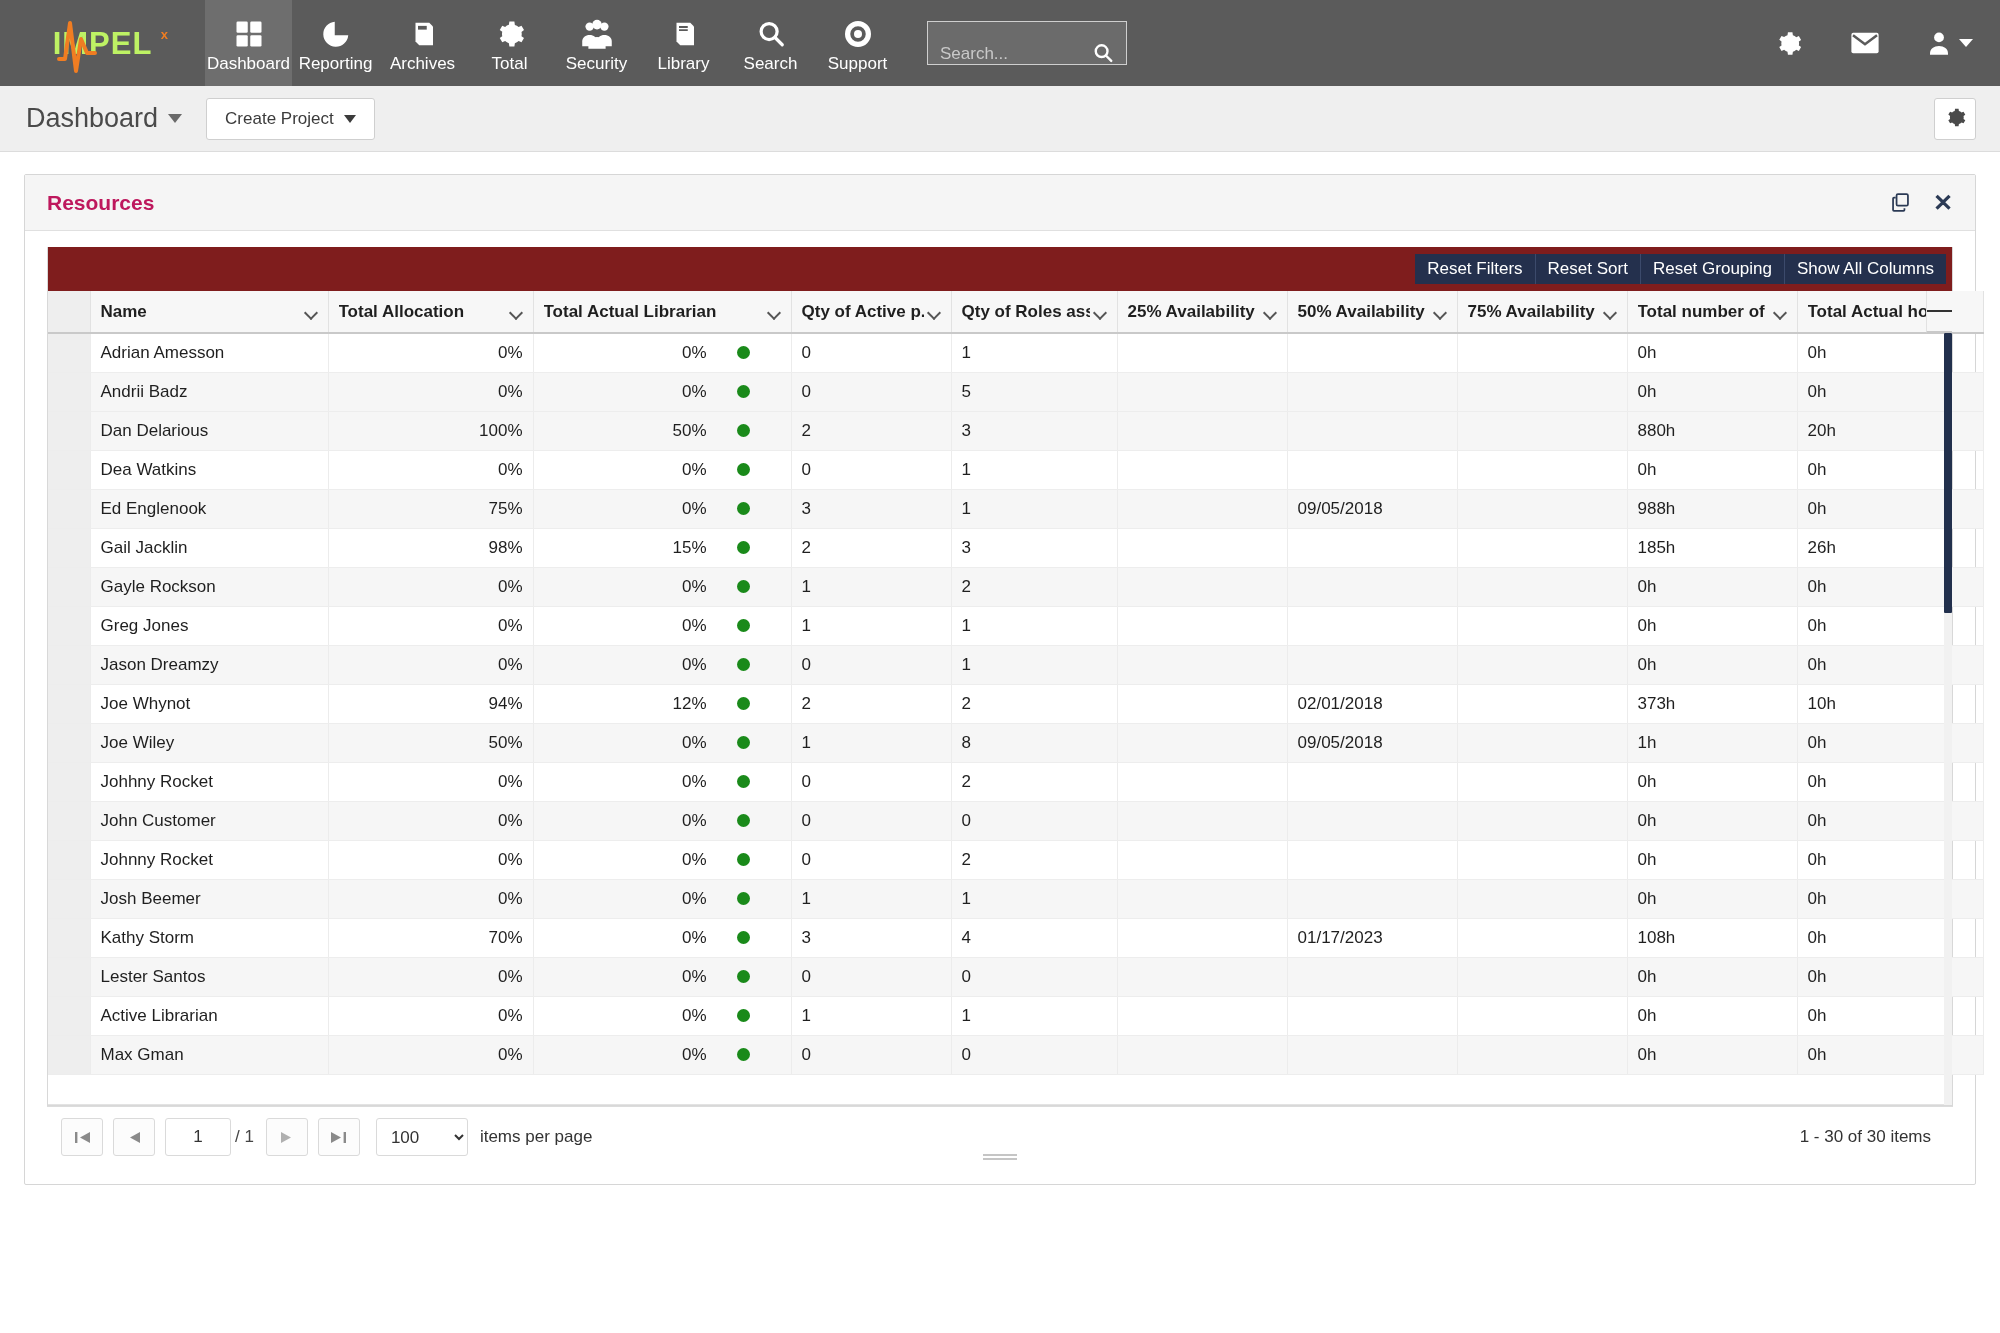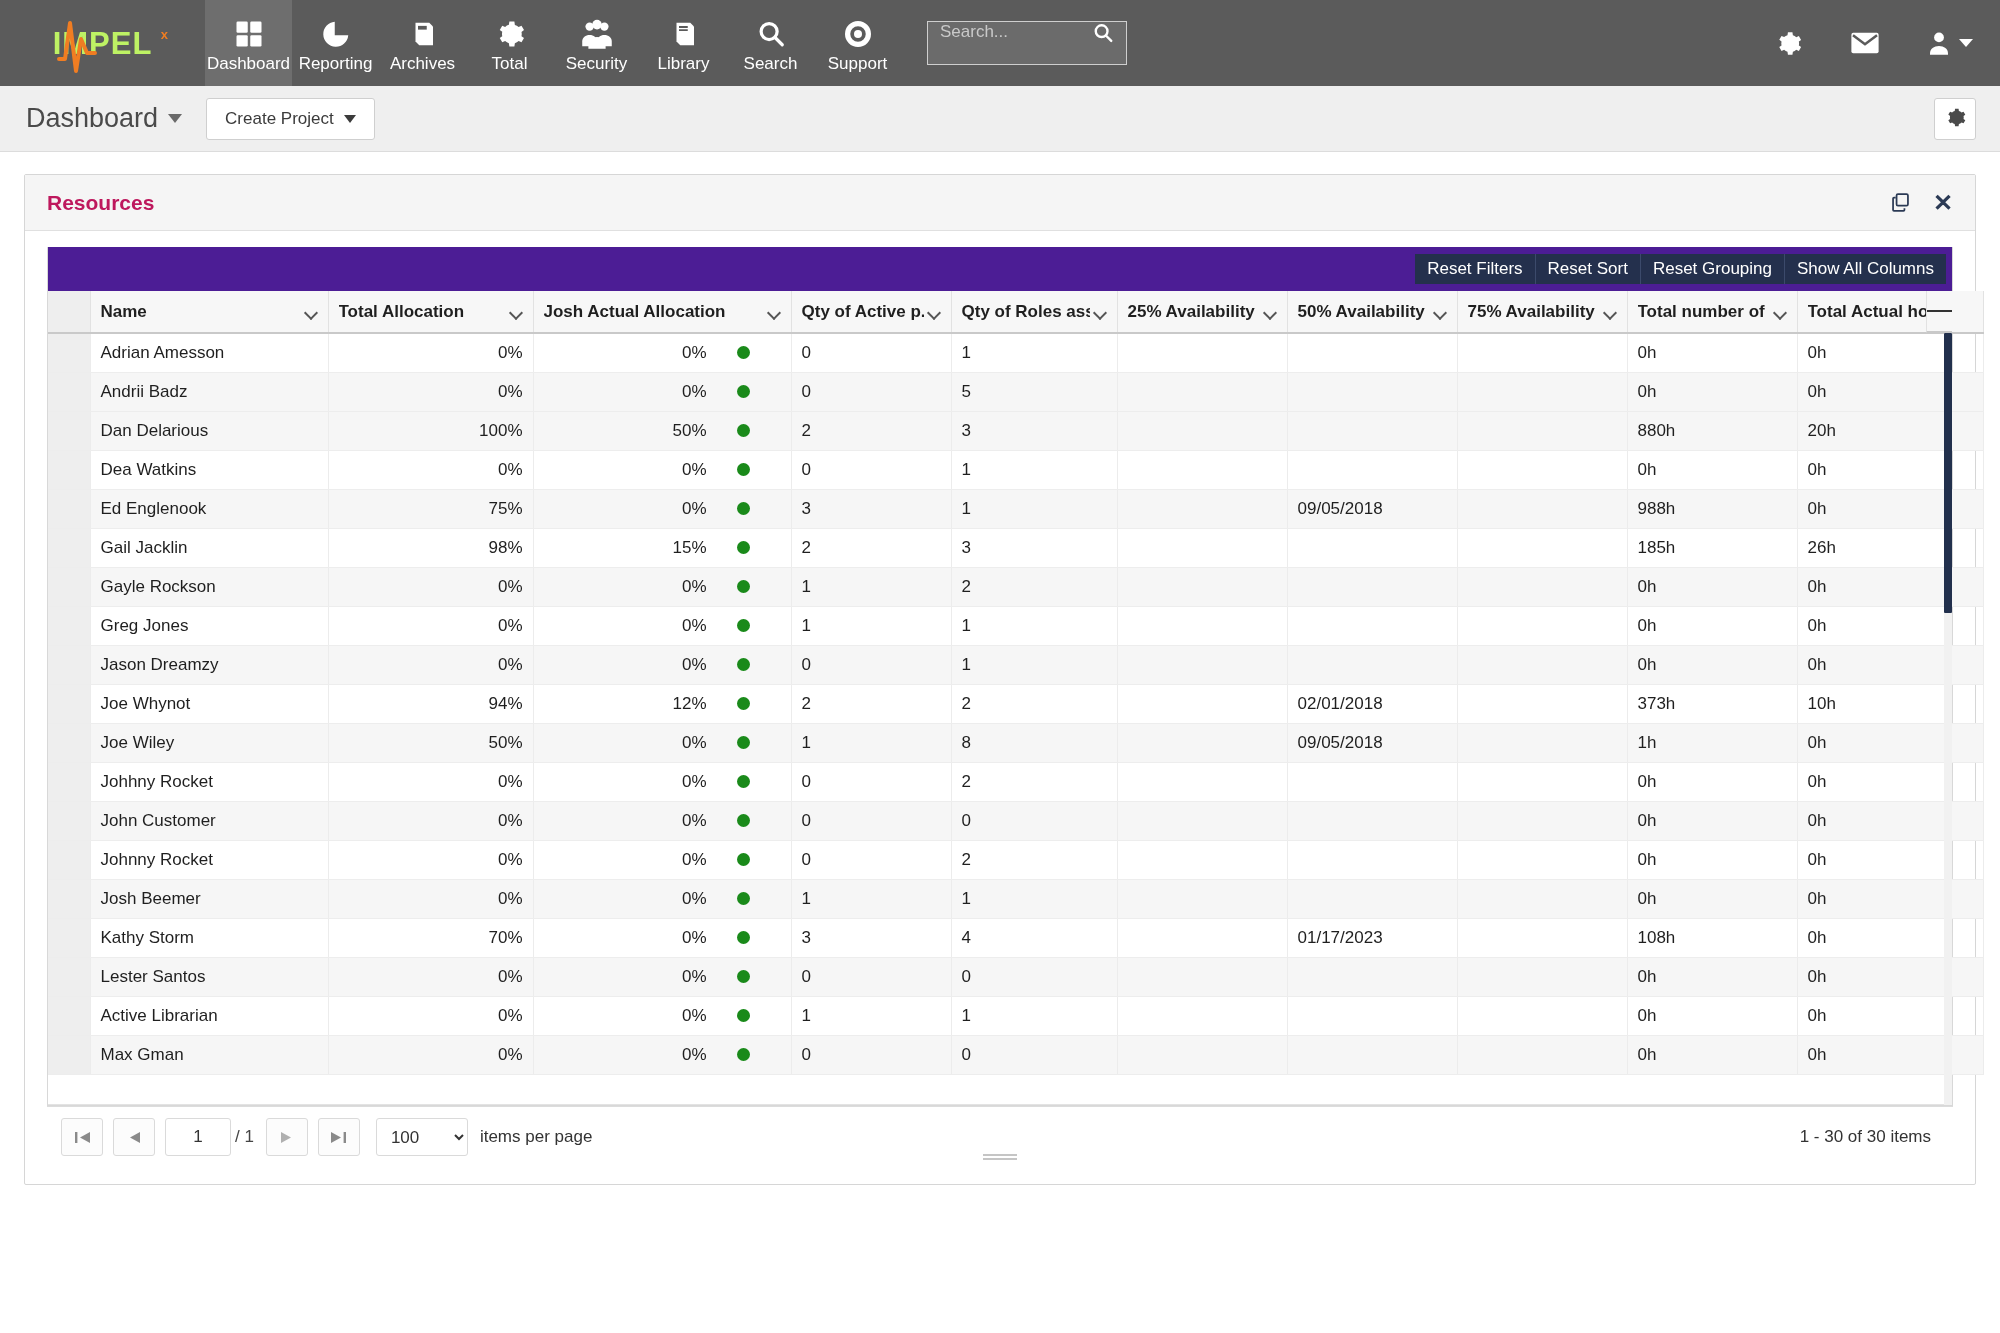--- a/index.html
+++ b/index.html
@@ -73,21 +73,21 @@
   .navitem .nav-lbl { font-size: 17px; line-height: 1; padding-bottom: 2px; }
 
   .search-wrap {
     display: flex; align-items: center;
     margin-left: 26px;
   }
   .searchbox {
     width: 200px; height: 44px;
     border: 1px solid #cfcfcf;
     background: #6b6b6b;
-    display: flex; align-items: flex-start;
+    display: flex; align-items: flex-end;
     padding: 0 12px;
     position: relative;
   }
   .searchbox .ph { color: #c9c9c9; font-size: 17px; flex: 1; }
   .searchbox .s-ico { display: flex; align-items: center; }
 
   .right-icons {
     position: absolute; right: 26px; top: 0; height: 86px;
     display: flex; align-items: center; gap: 48px;
   }
@@ -157,21 +157,21 @@
   .panel-actions span { cursor: pointer; color: #2b3a55; display: flex; align-items: center; }
   .close-x { font-size: 24px; font-weight: bold; line-height: 1; }
 
   .grid-wrap { padding: 16px 22px 0 22px; }
   .grid {
     border: 1px solid #d8d8d8;
     border-top: none;
     position: relative;
   }
   .grid-toolbar {
-    background: #4c1d95;
+    background: #7f1d1d;
     height: 44px;
     display: flex; align-items: center; justify-content: flex-end;
     padding-right: 6px;
   }
   .tb-group { display: flex; background: #24304d; height: 30px; align-items: stretch; }
   .tb-btn {
     color: #ffffff;
     font-size: 17px;
     padding: 0 12px;
     display: flex; align-items: center;
@@ -528,21 +528,21 @@
                   </div>
                 </th>
                 <th style="text-align: right;">
                   <div class="thwrap">
                     <span class="thlabel">Total Allocation</span>
                     <span class="chev"></span>
                   </div>
                 </th>
                 <th style="text-align: right;">
                   <div class="thwrap">
-                    <span class="thlabel">Josh Actual Allocation</span>
+                    <span class="thlabel">Total Actual Librarian</span>
                     <span class="chev"></span>
                   </div>
                 </th>
                 <th>
                   <div class="thwrap">
                     <span class="thlabel">Qty of Active p.</span>
                     <span class="chev"></span>
                   </div>
                 </th>
                 <th>

